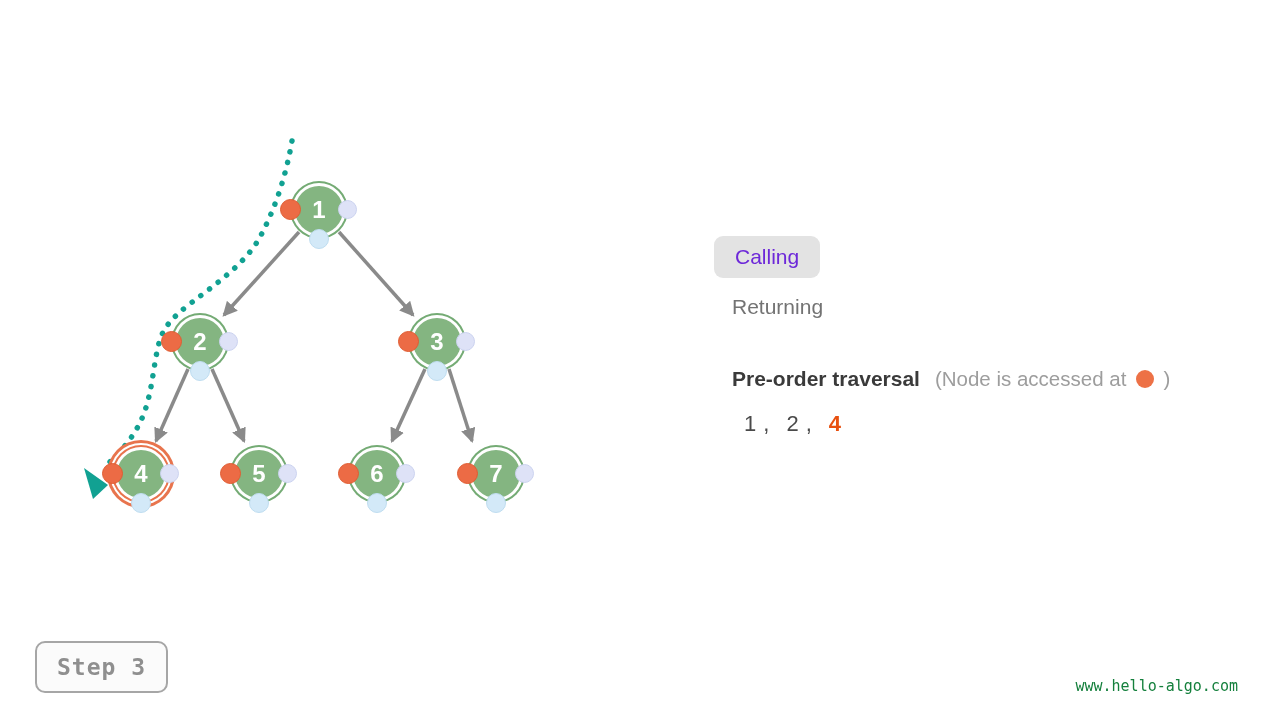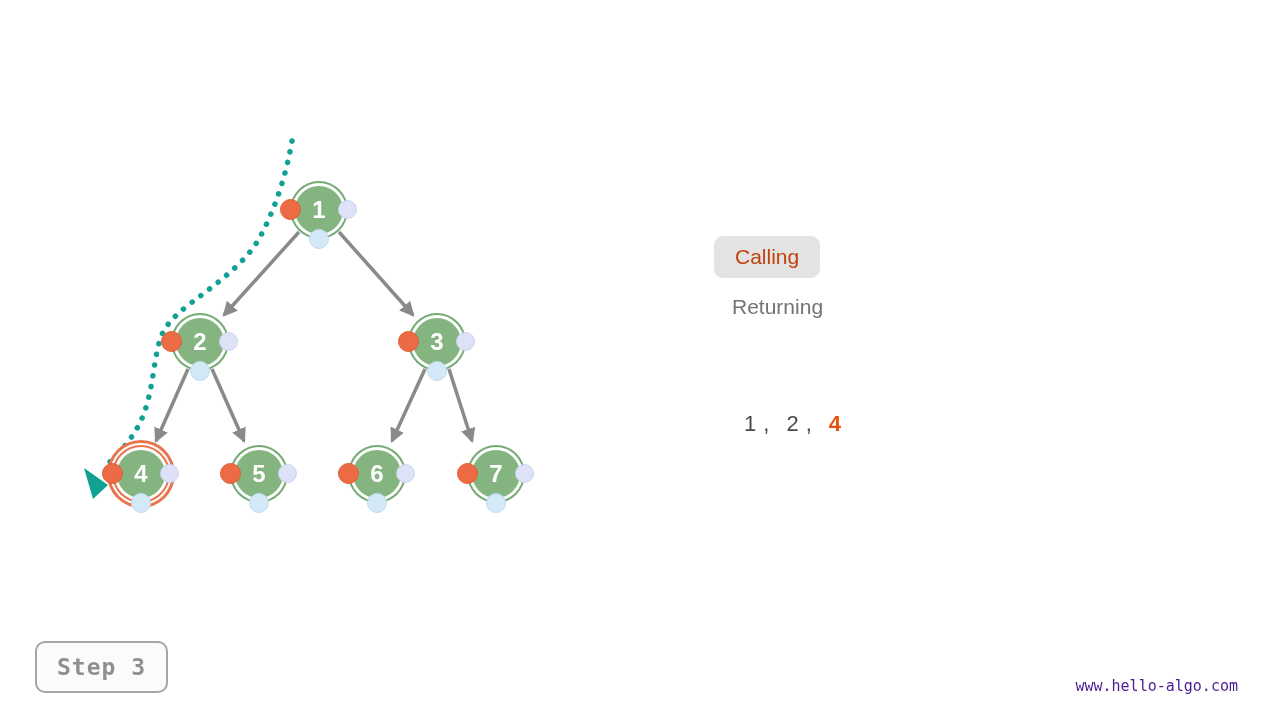--- a/index.html
+++ b/index.html
@@ -26,21 +26,21 @@
                 background:#ec6b45; border:1px solid #e05c32; }
   .dot.right  { width:19px; height:19px; right:-14px; top:14px;
                 background:#dee2f7; border:1px solid #ccd3f0; }
   .dot.bottom { width:20px; height:20px; left:14px; bottom:-15px;
                 background:#d3e9f8; border:1px solid #bfddf0; }
 
   
   .calling-badge { position:absolute; left:714px; top:236px; height:42px;
                    padding:0 21px; background:#e3e3e3; border-radius:9px;
                    display:flex; align-items:center;
-                   font-size:21px; color:#c2410c; }
+                   font-size:21px; color:#6d28d9; }
   .returning-label { position:absolute; left:732px; top:295px;
                      font-size:21px; color:#737373; }
   .traversal-row { position:absolute; left:732px; top:367px;
                    display:flex; align-items:center; white-space:nowrap; }
   .traversal-title { font-size:21px; font-weight:bold; color:#3a3a3a; }
   .traversal-note { font-size:20.5px; color:#9d9d9d; margin-left:15px; }
   .note-dot { display:inline-block; width:18px; height:18px; border-radius:50%;
               background:#ed7146; margin:0 9px 0 10px; vertical-align:-3px; }
   .traversal-note-close { font-size:20.5px; color:#9d9d9d; }
   .sequence-row { position:absolute; left:744px; top:411px; display:flex;
@@ -50,21 +50,21 @@
   .seq-comma { display:inline-block; margin:0 17px 0 7px; color:#4a4a4a; }
 
   
   .step-badge { position:absolute; left:35px; top:641px; width:133px; height:52px;
                 border:2px solid #a6a6a6; border-radius:10px; background:#fbfbfb;
                 display:flex; align-items:center; justify-content:center;
                 font-family:"DejaVu Sans Mono", monospace; font-weight:bold;
                 font-size:23px; color:#8f8f8f; letter-spacing:1px; }
   .watermark { position:absolute; right:42px; top:677px;
                font-family:"DejaVu Sans Mono", monospace;
-               font-size:15px; color:#4c1d95; }
+               font-size:15px; color:#15803d; }
 </style>
 </head>
 <body>
 
 <div class="stage">
 
   <svg class="layer" width="1280" height="720" viewBox="0 0 1280 720">
     <defs>
       <marker id="arrow" viewBox="0 0 10 10" refX="8.5" refY="5" markerWidth="4.2" markerHeight="4.2" orient="auto-start-reverse">
         <path d="M0,0 L10,5 L0,10 z" fill="#8a8a8a"></path>
@@ -127,20 +127,26 @@
     <span class="dot bottom"></span>
   </div>
 
   <div class="calling-badge">
     <span>Calling</span>
   </div>
   <div class="returning-label">
     <span>Returning</span>
   </div>
 
+  <div class="traversal-row">
+    <span class="traversal-title">Pre-order traversal</span>
+    <span class="traversal-note">(Node is accessed at</span>
+    <span class="note-dot"></span>
+    <span class="traversal-note-close">)</span>
+  </div>
 
   <div class="sequence-row">
     <span class="seq-num">1</span>
     <span class="seq-comma">,</span>
     <span class="seq-num">2</span>
     <span class="seq-comma">,</span>
     <span class="seq-num highlight">4</span>
   </div>
 
   <div class="step-badge">

